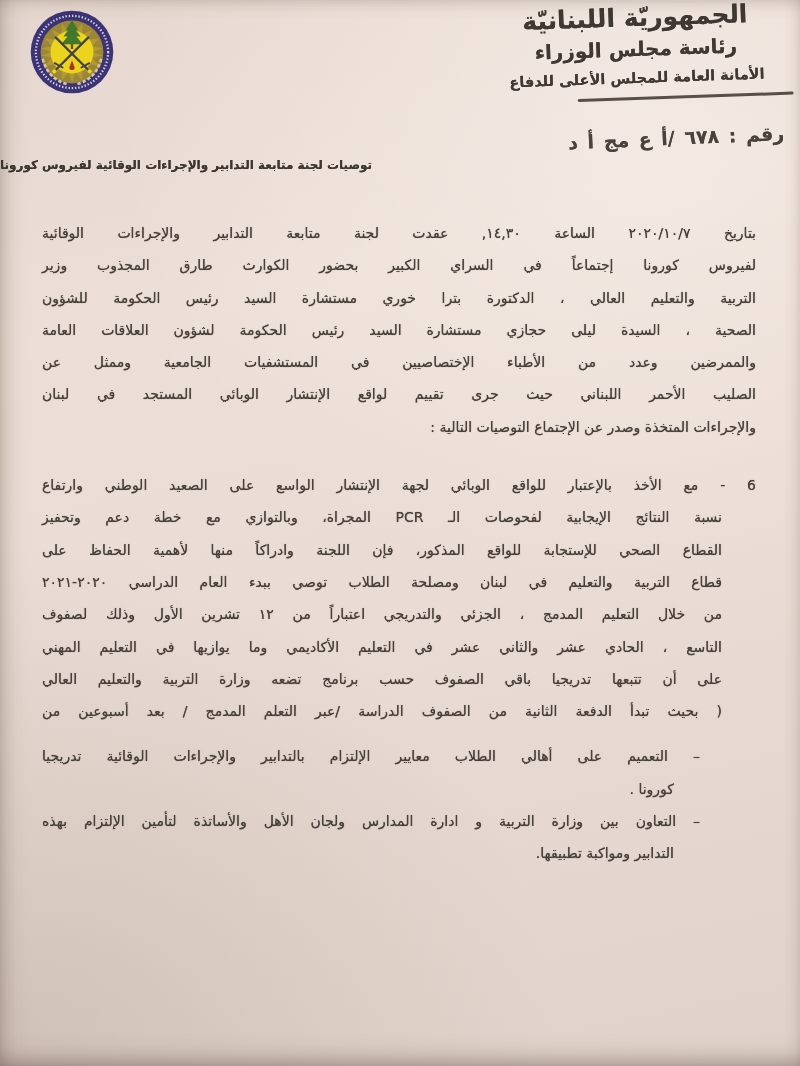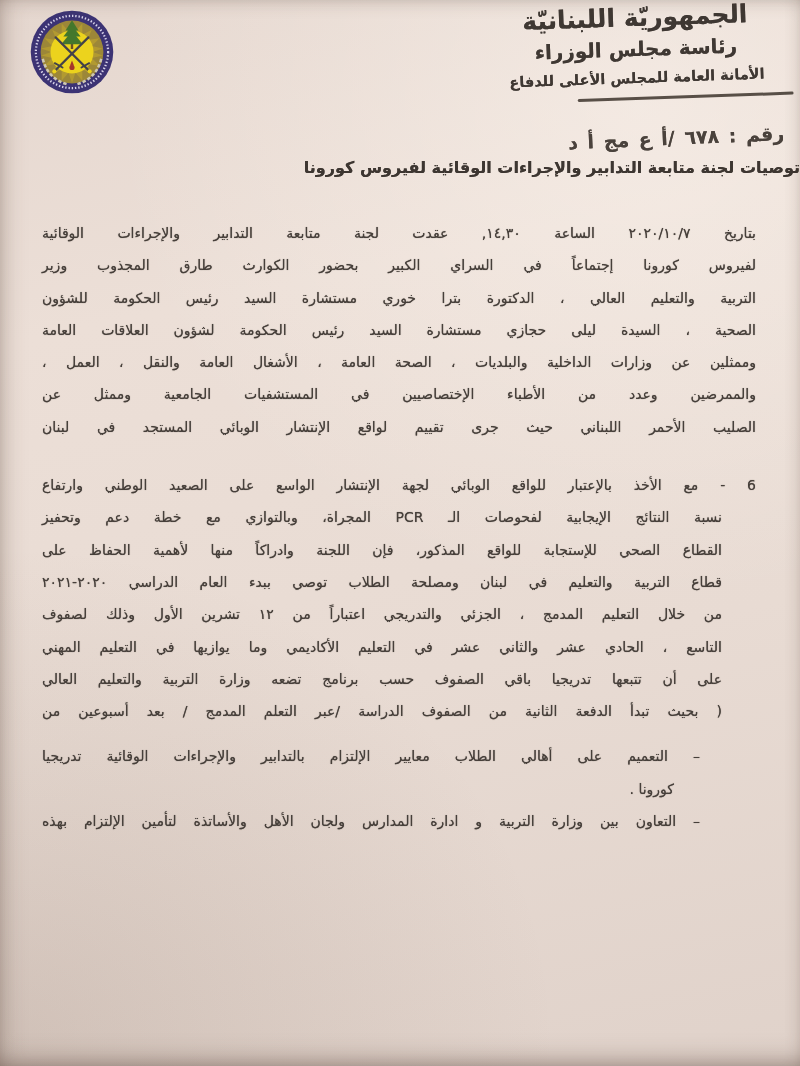--- a/index.html
+++ b/index.html
@@ -35,21 +35,21 @@
 
   .ref {
     position:absolute; top:122px; right:16px;
     font-size:19px; font-weight:bold; word-spacing:3px;
     transform:rotate(-2.5deg); transform-origin:100% 50%;
     color:#4a423c; text-shadow:0 0 .5px rgba(74,66,60,.8);
   }
 
   .doc-title {
     position:absolute; top:158px; left:0; right:0;
-    text-align:right; font-size:16px; font-weight:bold;
+    text-align:left; font-size:12px; font-weight:bold;
     color:#3d3631; text-shadow:0 0 .6px rgba(61,54,49,.9);
   }
 
   .body-text {
     position:absolute; top:217px; right:44px; left:42px;
     font-size:14px; line-height:32.3px;
     text-shadow:0 0 .8px rgba(70,63,58,.85);
   }
   .tline { text-align:justify; text-align-last:justify; }
   .tline.last { text-align:right; text-align-last:right; }
@@ -108,38 +108,39 @@
   <div class="ref">رقم : ٦٧٨ /أ ع مج أ د</div>
 
   <div class="doc-title">توصيات لجنة متابعة التدابير والإجراءات الوقائية لفيروس كورونا</div>
 
   <div class="body-text">
     <div class="para">
         <div class="tline">بتاريخ ٢٠٢٠/١٠/٧ الساعة ١٤,٣٠, عقدت لجنة متابعة التدابير والإجراءات الوقائية</div>
         <div class="tline">لفيروس كورونا إجتماعاً في السراي الكبير بحضور الكوارث طارق المجذوب وزير</div>
         <div class="tline">التربية والتعليم العالي ، الدكتورة بترا خوري مستشارة السيد رئيس الحكومة للشؤون</div>
         <div class="tline">الصحية ، السيدة ليلى حجازي مستشارة السيد رئيس الحكومة لشؤون العلاقات العامة</div>
-        <div class="tline">وممثلين عن وزارات الداخلية والبلديات ، الصحة العامة ، الأشغال العامة والنقل ، العمل ،</div>
         <div class="tline">والممرضين وعدد من الأطباء الإختصاصيين في المستشفيات الجامعية وممثل عن</div>
         <div class="tline">الصليب الأحمر اللبناني حيث جرى تقييم لواقع الإنتشار الوبائي المستجد في لبنان</div>
+        <div class="tline last">والإجراءات المتخذة وصدر عن الإجتماع التوصيات التالية :</div>
       </div>
     <div class="para item-numbered">
         <div class="tline">6 - مع الأخذ بالإعتبار للواقع الوبائي لجهة الإنتشار الواسع على الصعيد الوطني وارتفاع</div>
         <div class="tline">نسبة النتائج الإيجابية لفحوصات الـ PCR المجراة، وبالتوازي مع خطة دعم وتحفيز</div>
         <div class="tline">القطاع الصحي للإستجابة للواقع المذكور، فإن اللجنة وادراكاً منها لأهمية الحفاظ على</div>
         <div class="tline">قطاع التربية والتعليم في لبنان ومصلحة الطلاب توصي ببدء العام الدراسي ٢٠٢٠-٢٠٢١</div>
         <div class="tline">من خلال التعليم المدمج ، الجزئي والتدريجي اعتباراً من ١٢ تشرين الأول وذلك لصفوف</div>
         <div class="tline">التاسع ، الحادي عشر والثاني عشر في التعليم الأكاديمي وما يوازيها في التعليم المهني</div>
         <div class="tline">على أن تتبعها تدريجيا باقي الصفوف حسب برنامج تضعه وزارة التربية والتعليم العالي</div>
         <div class="tline">( بحيث تبدأ الدفعة الثانية من الصفوف الدراسة /عبر التعلم المدمج / بعد أسبوعين من</div>
       </div>
     <div class="bullet-list">
       <div class="bullet-item">
           <div class="tline">– التعميم على أهالي الطلاب معايير الإلتزام بالتدابير والإجراءات الوقائية تدريجيا</div>
           <div class="tline last">كورونا .</div>
         </div>
       <div class="bullet-item">
           <div class="tline">– التعاون بين وزارة التربية و ادارة المدارس ولجان الأهل والأساتذة لتأمين الإلتزام بهذه</div>
+          <div class="tline last">التدابير ومواكبة تطبيقها.</div>
         </div>
     </div>
   </div>
 
 </div>
 
 </body></html>

